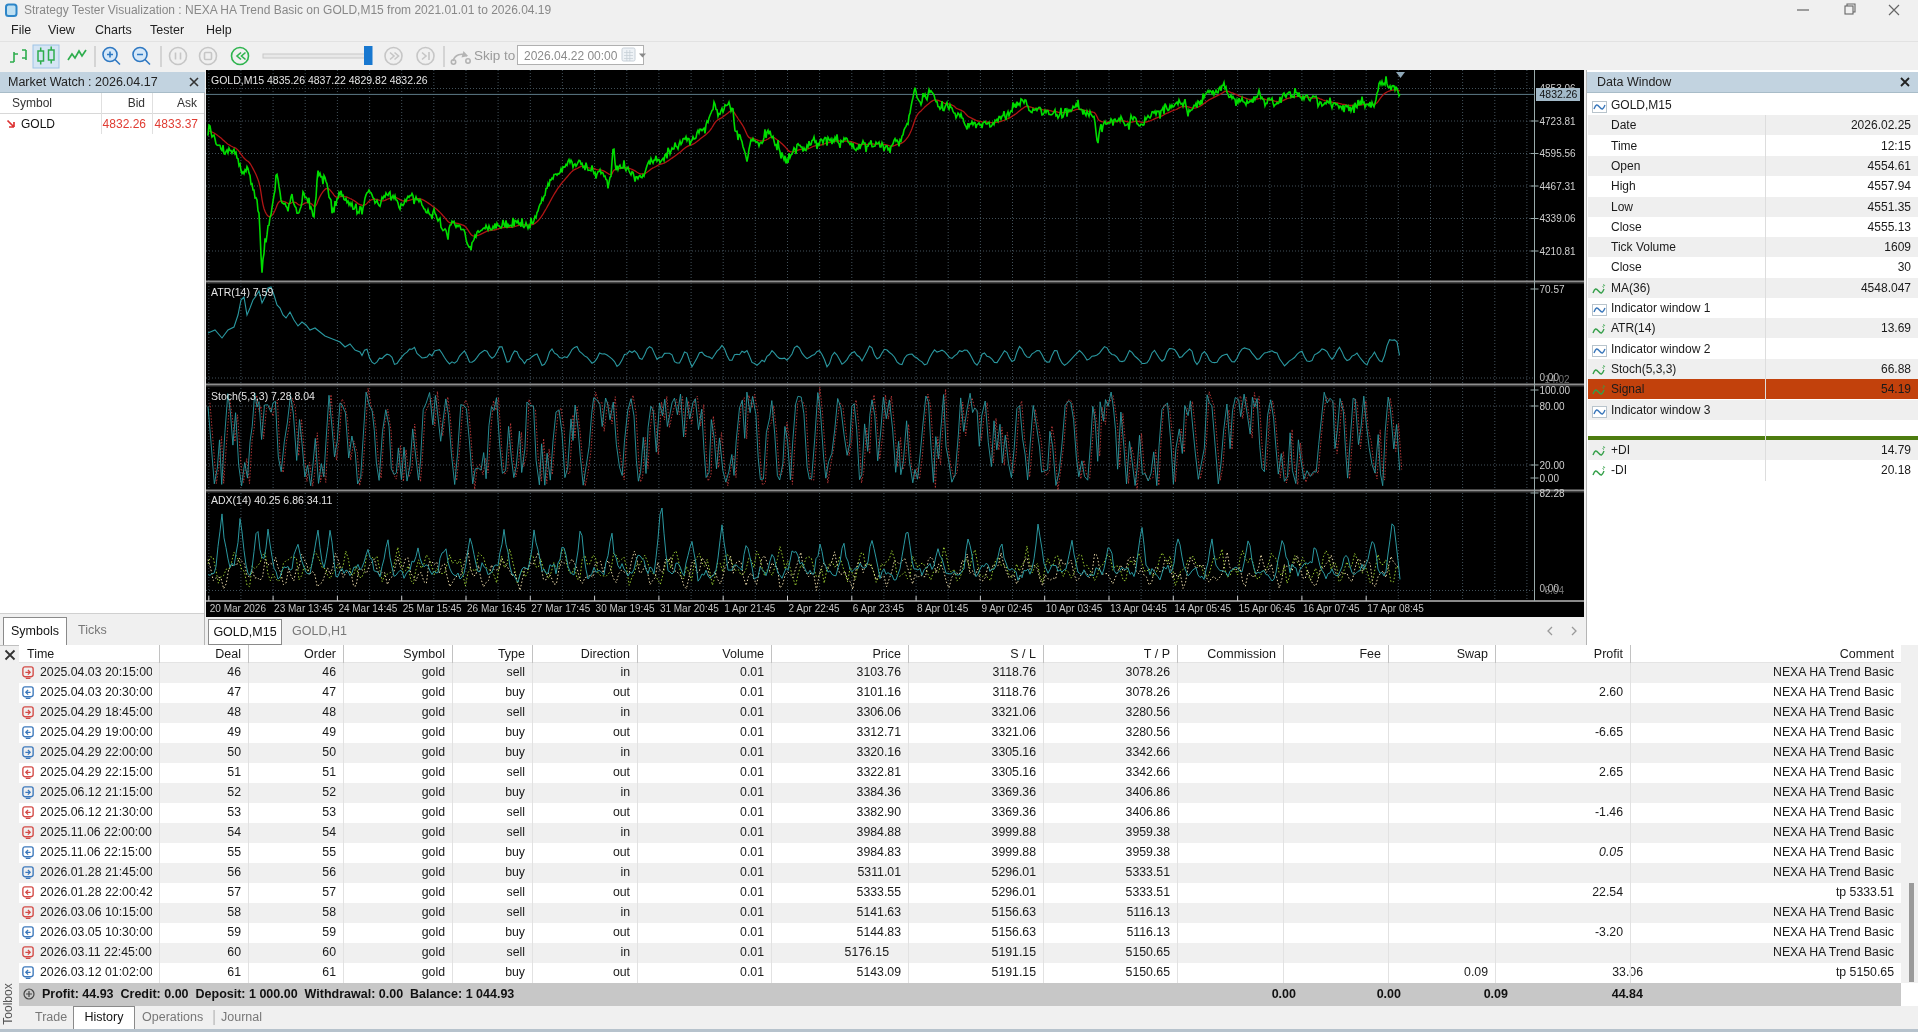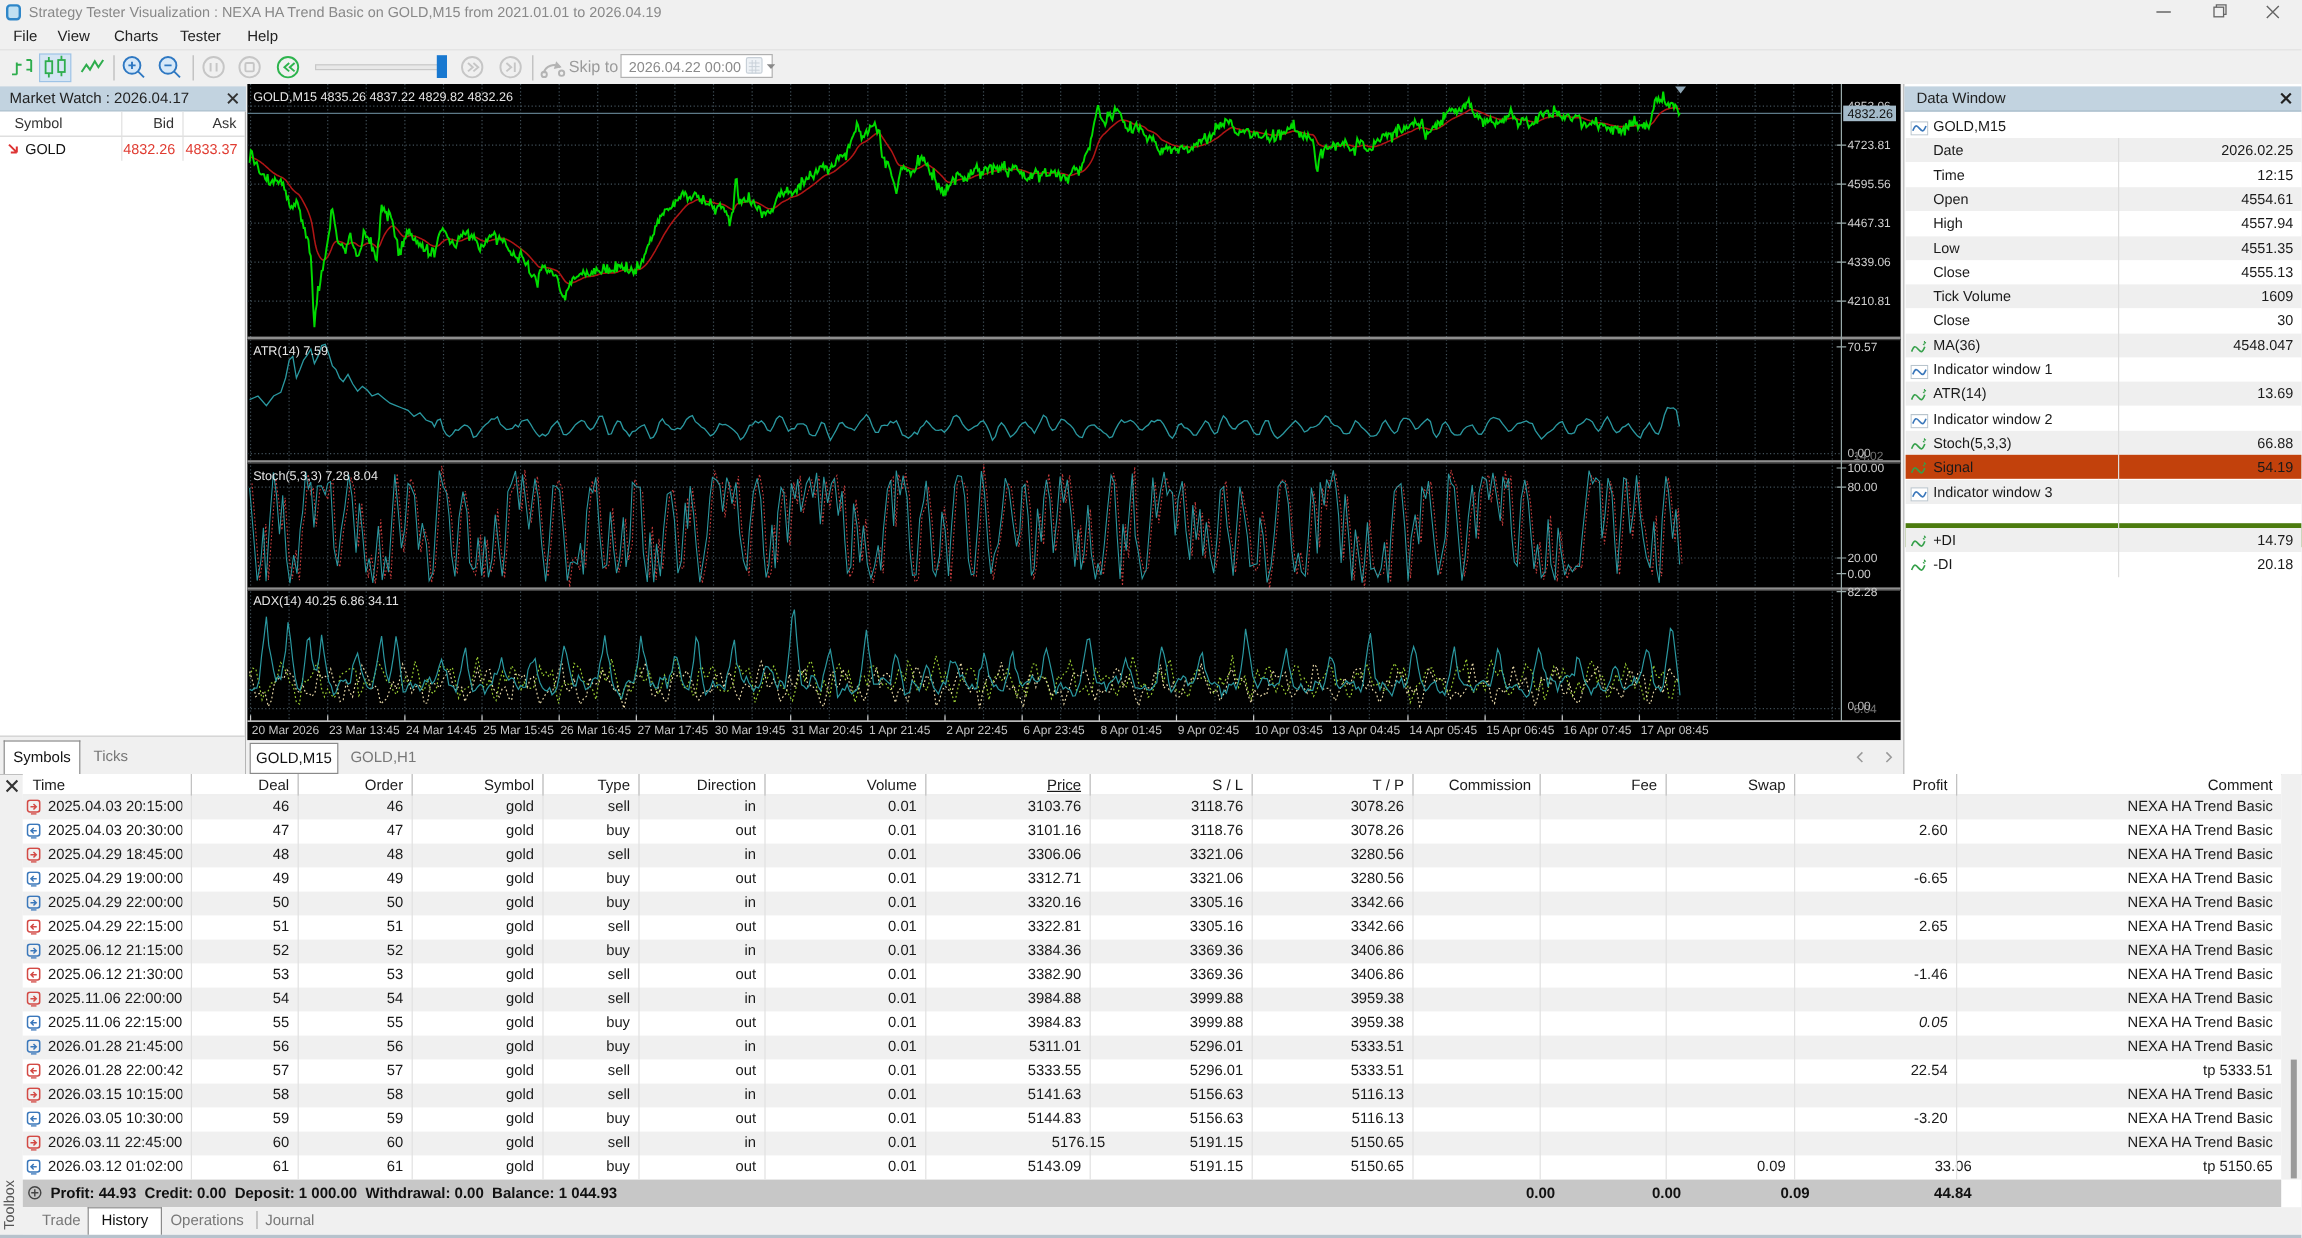--- a/index.html
+++ b/index.html
@@ -348,21 +348,21 @@
   <div style="position:absolute;left:-30px;top:350px;width:76px;height:16px;font-size:12px;color:#555;z-index:20;transform:rotate(-90deg);transform-origin:center;white-space:nowrap;text-align:center;line-height:16px">Toolbox</div>
 </div>
 <div class="hrow" style="top:645px;">
     <div class="tc " style="left:8px;width:125px;">Time</div>
     <div class="tc  ar" style="left:140px;width:82px;">Deal</div>
     <div class="tc  ar" style="left:229px;width:88px;">Order</div>
     <div class="tc  ar" style="left:324px;width:102px;">Symbol</div>
     <div class="tc  ar" style="left:433px;width:73px;">Type</div>
     <div class="tc  ar" style="left:513px;width:98px;">Direction</div>
     <div class="tc  ar" style="left:618px;width:127px;">Volume</div>
-    <div class="tc  ar" style="left:752px;width:130px;text-decoration:underline;">Price</div>
+    <div class="tc  ar" style="left:752px;width:130px;">Price</div>
     <div class="tc  ar" style="left:889px;width:128px;">S / L</div>
     <div class="tc  ar" style="left:1024px;width:127px;">T / P</div>
     <div class="tc  ar" style="left:1158px;width:99px;">Commission</div>
     <div class="tc  ar" style="left:1264px;width:98px;">Fee</div>
     <div class="tc  ar" style="left:1369px;width:100px;">Swap</div>
     <div class="tc  ar" style="left:1476px;width:128px;">Profit</div>
     <div class="tc  ar" style="left:1611px;width:264px;">Comment</div>
   </div>
 <div class="vline" style="left:159px;top:645px;height:338px"></div>
 <div class="vline" style="left:159px;top:645px;height:18px;background:#c2c2c2"></div>
@@ -655,21 +655,21 @@
     <div class="tc  ar" style="left:1369px;width:100px;"></div>
     <div class="tc  ar" style="left:1476px;width:128px;">22.54</div>
     <div class="tc  ar" style="left:1611px;width:264px;">tp 5333.51</div>
   </div>
 <div class="drow" style="top:903px;background:#f0f0f0">
     <div style="position:absolute;left:3px;top:3px"><svg width="12" height="13" viewBox="0 0 11.4 12.4">
         <rect x="0.8" y="0.8" width="9.8" height="9.4" rx="2" fill="none" stroke="#d34a45" stroke-width="1.3"></rect>
         <path d="M3.6,11.8 h4.4" stroke="#d34a45" stroke-width="1.3"></path>
         <path d="M3.2,6 h4.2 M5.6,3.8 L7.8,6 L5.6,8.2" fill="none" stroke="#d34a45" stroke-width="1.2"></path>
       </svg></div>
-    <div class="tc " style="left:21px;width:112px;">2026.03.15 10:15:00</div>
+    <div class="tc " style="left:21px;width:112px;">2026.03.06 10:15:00</div>
     <div class="tc  ar" style="left:140px;width:82px;">58</div>
     <div class="tc  ar" style="left:229px;width:88px;">58</div>
     <div class="tc  ar" style="left:324px;width:102px;">gold</div>
     <div class="tc  ar" style="left:433px;width:73px;">sell</div>
     <div class="tc  ar" style="left:513px;width:98px;">in</div>
     <div class="tc  ar" style="left:618px;width:127px;">0.01</div>
     <div class="tc  ar" style="left:752px;width:130px;">5141.63</div>
     <div class="tc  ar" style="left:889px;width:128px;">5156.63</div>
     <div class="tc  ar" style="left:1024px;width:127px;">5116.13</div>
     <div class="tc  ar" style="left:1158px;width:99px;"></div>
@@ -706,21 +706,21 @@
         <path d="M3.6,11.8 h4.4" stroke="#d34a45" stroke-width="1.3"></path>
         <path d="M3.2,6 h4.2 M5.6,3.8 L7.8,6 L5.6,8.2" fill="none" stroke="#d34a45" stroke-width="1.2"></path>
       </svg></div>
     <div class="tc " style="left:21px;width:112px;">2026.03.11 22:45:00</div>
     <div class="tc  ar" style="left:140px;width:82px;">60</div>
     <div class="tc  ar" style="left:229px;width:88px;">60</div>
     <div class="tc  ar" style="left:324px;width:102px;">gold</div>
     <div class="tc  ar" style="left:433px;width:73px;">sell</div>
     <div class="tc  ar" style="left:513px;width:98px;">in</div>
     <div class="tc  ar" style="left:618px;width:127px;">0.01</div>
-    <div class="tc  ar" style="left:772px;width:130px;">5176.15</div>
+    <div class="tc  ar" style="left:740px;width:130px;">5176.15</div>
     <div class="tc  ar" style="left:889px;width:128px;">5191.15</div>
     <div class="tc  ar" style="left:1024px;width:127px;">5150.65</div>
     <div class="tc  ar" style="left:1158px;width:99px;"></div>
     <div class="tc  ar" style="left:1264px;width:98px;"></div>
     <div class="tc  ar" style="left:1369px;width:100px;"></div>
     <div class="tc  ar" style="left:1476px;width:128px;"></div>
     <div class="tc  ar" style="left:1611px;width:264px;">NEXA HA Trend Basic</div>
   </div>
 <div class="drow" style="top:963px;background:#fff">
     <div style="position:absolute;left:3px;top:3px"><svg width="12" height="13" viewBox="0 0 11.4 12.4">

